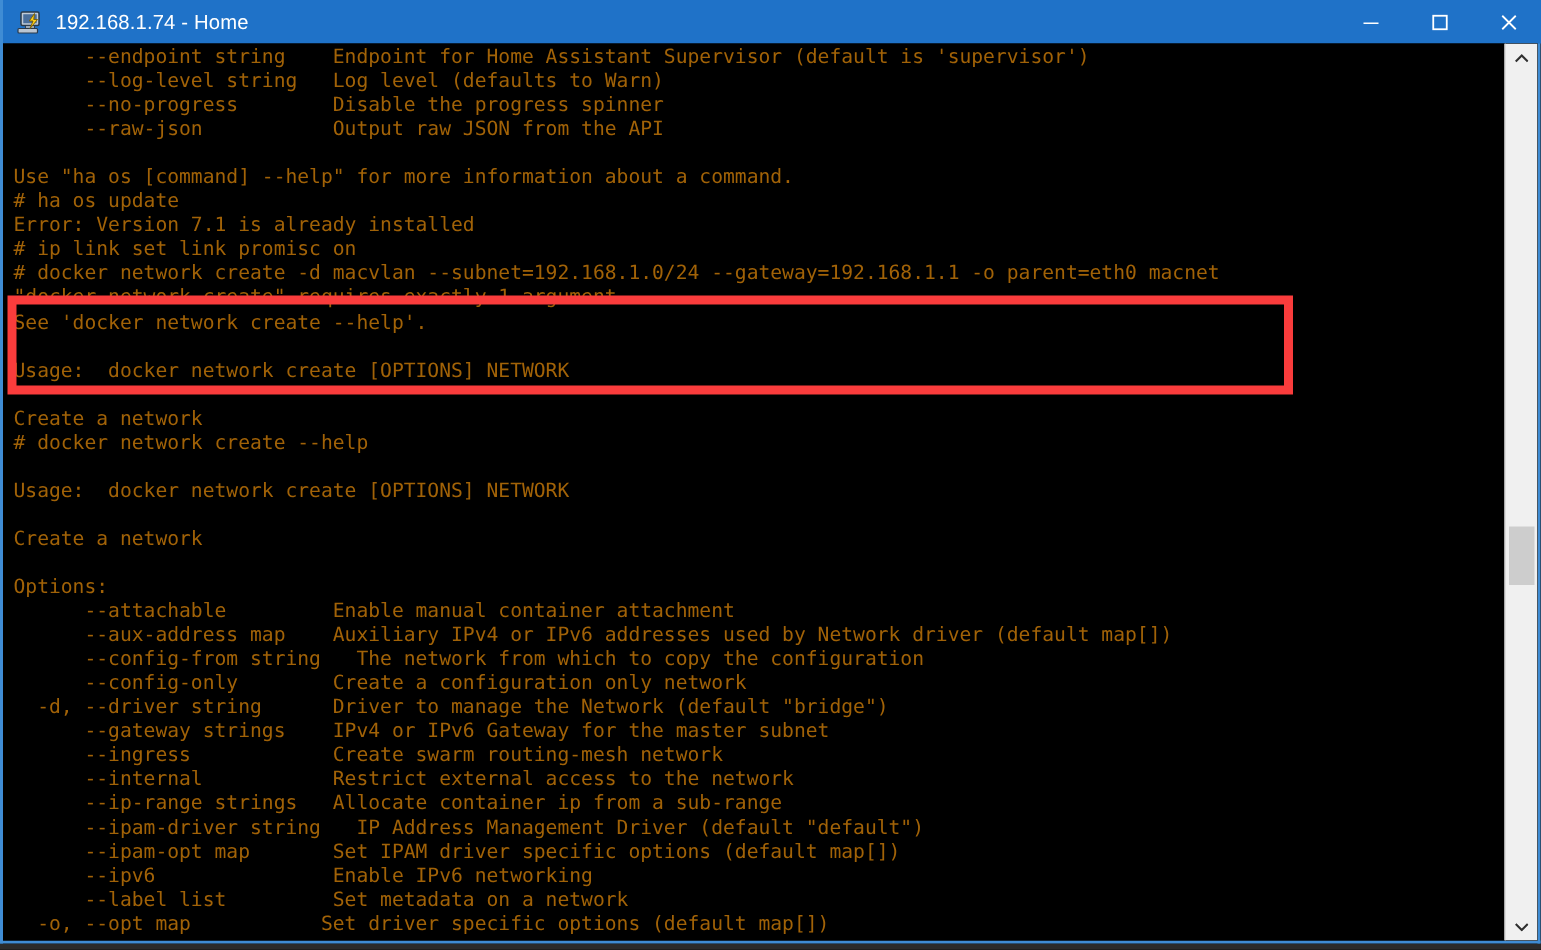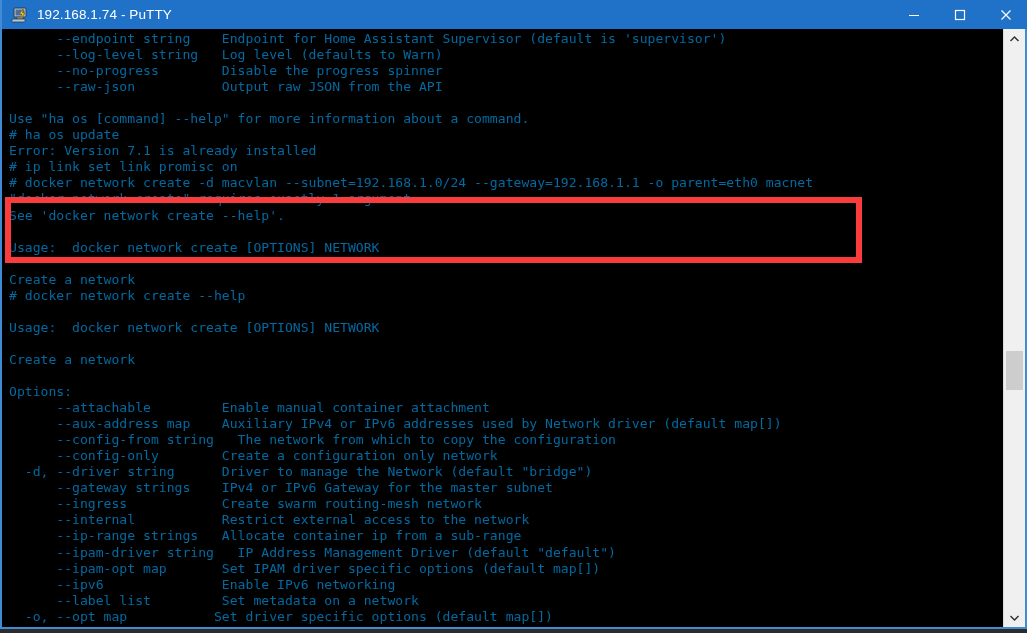--- a/index.html
+++ b/index.html
@@ -77,21 +77,21 @@
     right: 0;
     bottom: 0;
     background: #000000;
     overflow: hidden;
   }
   #terminal-text {
     position: absolute;
     left: 7px;
     top: 2px;
     margin: 0;
-    color: #0369a1;
+    color: #a16207;
     font-family: "DejaVu Sans Mono", "Liberation Mono", monospace;
     font-size: 13.1px;
     line-height: 16.05px;
     white-space: pre;
     letter-spacing: 0px;
   }
 
   
   #red-highlight-box {
     position: absolute;
@@ -148,21 +148,21 @@
   <div id="title-bar">
     <span id="app-icon">
       <svg width="18" height="18" viewBox="0 0 18 18">
         <rect x="3" y="2" width="12" height="9" rx="1" fill="#bfcbd8" stroke="#2a3a4a" stroke-width="1"></rect>
         <rect x="4.5" y="3.5" width="9" height="6" fill="#4a6f9c"></rect>
         <rect x="6" y="11" width="6" height="2" fill="#9aa8b6" stroke="#2a3a4a" stroke-width="0.6"></rect>
         <rect x="1" y="13" width="13" height="3" rx="0.6" fill="#b9c5d2" stroke="#2a3a4a" stroke-width="0.8"></rect>
         <path d="M12 3 L8.5 8 L11 8 L9 13 L14 7 L11.5 7 Z" fill="#ffd21e" stroke="#7a5c00" stroke-width="0.6"></path>
       </svg>
     </span>
-    <span id="title-text">192.168.1.74 - PuTTY</span>
+    <span id="title-text">192.168.1.74 - Home</span>
 
     <div id="window-controls">
       <div class="win-btn">
         <svg width="12" height="12" viewBox="0 0 12 12">
           <rect x="1" y="6" width="10" height="1" fill="#ffffff"></rect>
         </svg>
       </div>
       <div class="win-btn">
         <svg width="12" height="12" viewBox="0 0 12 12">
           <rect x="1.5" y="1.5" width="9" height="9" fill="none" stroke="#ffffff" stroke-width="1.2"></rect>

